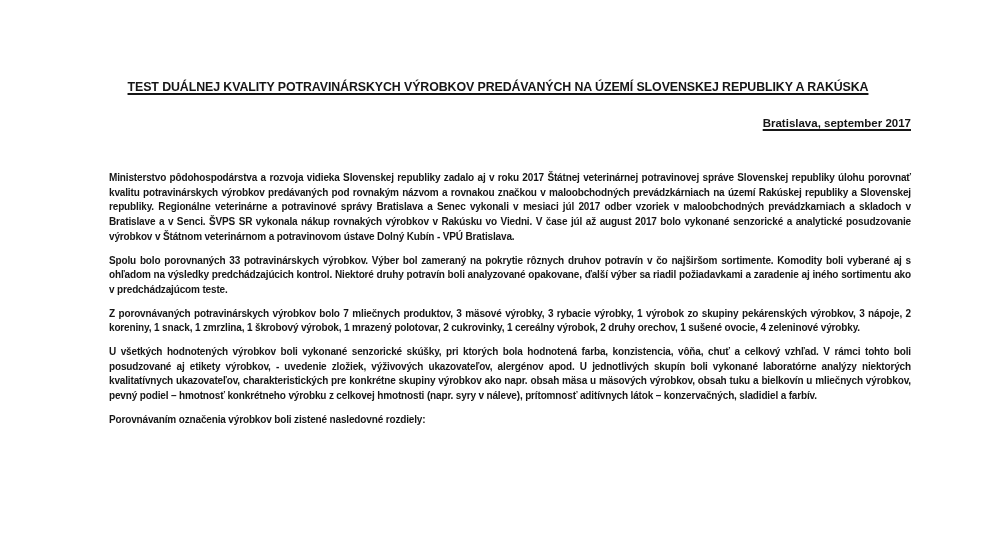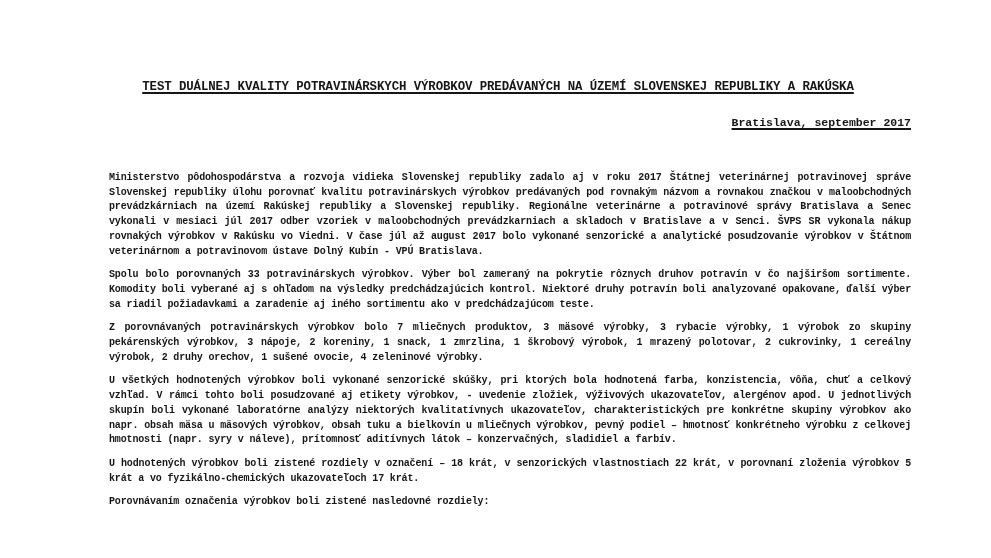--- a/index.html
+++ b/index.html
@@ -6,21 +6,21 @@
     margin: 0;
     padding: 0;
     background: #ffffff;
   }
   .page {
     position: relative;
     width: 991px;
     height: 552px;
     background: #ffffff;
     overflow: hidden;
-    font-family: Liberation Mono, monospace;
+    font-family: Liberation Sans, sans-serif;
     color: #161616;
   }
   .content {
     position: absolute;
     left: 85px;
     right: 80px;
     top: 0;
   }
   .doc-title {
     margin: 80px 0 0 0;
@@ -63,17 +63,16 @@
 
 <div class="page">
   <div class="content">
     <h1 class="doc-title">TEST DUÁLNEJ KVALITY POTRAVINÁRSKYCH VÝROBKOV PREDÁVANÝCH NA ÚZEMÍ SLOVENSKEJ REPUBLIKY A RAKÚSKA</h1>
     <h2 class="doc-subtitle">Bratislava, september 2017</h2>
     <div class="body-text">
       <p>Ministerstvo pôdohospodárstva a rozvoja vidieka Slovenskej republiky zadalo aj v roku 2017 Štátnej veterinárnej potravinovej správe Slovenskej republiky úlohu porovnať kvalitu potravinárskych výrobkov predávaných pod rovnakým názvom a rovnakou značkou v maloobchodných prevádzkárniach na území Rakúskej republiky a Slovenskej republiky. Regionálne veterinárne a potravinové správy Bratislava a Senec vykonali v mesiaci júl 2017 odber vzoriek v maloobchodných prevádzkarniach a skladoch v Bratislave a v Senci. ŠVPS SR vykonala nákup rovnakých výrobkov v Rakúsku vo Viedni. V čase júl až august 2017 bolo vykonané senzorické a analytické posudzovanie výrobkov v Štátnom veterinárnom a potravinovom ústave Dolný Kubín - VPÚ Bratislava.</p>
       <p>Spolu bolo porovnaných 33 potravinárskych výrobkov. Výber bol zameraný na pokrytie rôznych druhov potravín v čo najširšom sortimente. Komodity boli vyberané aj s ohľadom na výsledky predchádzajúcich kontrol.  Niektoré druhy potravín boli analyzované opakovane, ďalší výber sa riadil požiadavkami a zaradenie aj iného sortimentu ako v predchádzajúcom teste.</p>
       <p>Z porovnávaných potravinárskych výrobkov bolo 7 mliečnych produktov,  3 mäsové výrobky, 3 rybacie výrobky, 1 výrobok zo skupiny pekárenských výrobkov, 3 nápoje, 2 koreniny, 1 snack, 1 zmrzlina, 1 škrobový výrobok, 1 mrazený polotovar, 2 cukrovinky, 1 cereálny výrobok, 2 druhy orechov, 1 sušené ovocie, 4 zeleninové výrobky.</p>
       <p>U všetkých hodnotených výrobkov boli vykonané senzorické skúšky, pri ktorých bola hodnotená farba, konzistencia, vôňa, chuť a celkový vzhľad. V rámci tohto boli posudzované aj etikety výrobkov,  - uvedenie zložiek, výživových ukazovateľov, alergénov apod. U jednotlivých skupín boli vykonané laboratórne analýzy niektorých kvalitatívnych ukazovateľov, charakteristických pre konkrétne skupiny výrobkov ako napr. obsah mäsa u mäsových výrobkov, obsah tuku a bielkovín u mliečnych výrobkov,  pevný podiel – hmotnosť konkrétneho výrobku z celkovej hmotnosti (napr. syry v náleve), prítomnosť aditívnych látok – konzervačných, sladidiel a farbív.</p>
-      <p>U hodnotených výrobkov boli zistené rozdiely v označení – 18 krát, v senzorických vlastnostiach 22 krát, v porovnaní zloženia výrobkov 5 krát a vo fyzikálno-chemických ukazovateľoch 17 krát.</p>
       <p>Porovnávaním označenia výrobkov boli zistené nasledovné rozdiely:</p>
     </div>
   </div>
 </div>
 
 </body></html>

